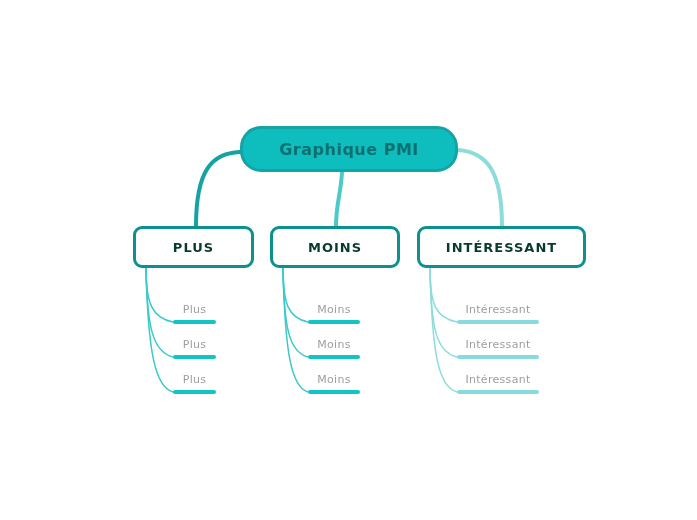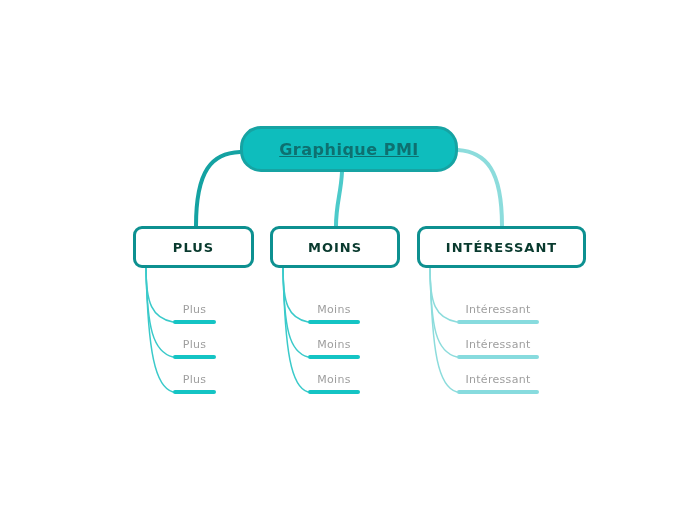--- a/index.html
+++ b/index.html
@@ -20,21 +20,21 @@
   .c-left{stroke:var(--connector-left); stroke-width:4;}
   .c-mid{stroke:var(--connector-middle); stroke-width:4;}
   .c-right{stroke:var(--connector-right); stroke-width:4;}
   .s-teal{stroke:var(--sub-connector); stroke-width:1.5;}
   .s-light{stroke:var(--sub-connector-light); stroke-width:1.5;}
   .root-node{
     position:absolute; left:240px; top:126px; width:218px; height:46px;
     box-sizing:border-box; background:var(--root-fill);
     border:3px solid var(--root-border); border-radius:21px;
     display:flex; align-items:center; justify-content:center;
-    color:var(--root-text); font-size:16px; font-weight:bold; letter-spacing:0.5px;text-decoration:underline;
+    color:var(--root-text); font-size:16px; font-weight:bold; letter-spacing:0.5px;
   }
   .branch-node{
     position:absolute; top:226px; height:42px; box-sizing:border-box;
     background:#ffffff; border:3px solid var(--branch-border); border-radius:9px;
     display:flex; align-items:center; justify-content:center;
     color:var(--branch-text); font-size:13px; font-weight:bold; letter-spacing:1px;
   }
   .branch-plus{left:133px; width:121px;}
   .branch-moins{left:270px; width:130px;}
   .branch-interessant{left:417px; width:169px;}

